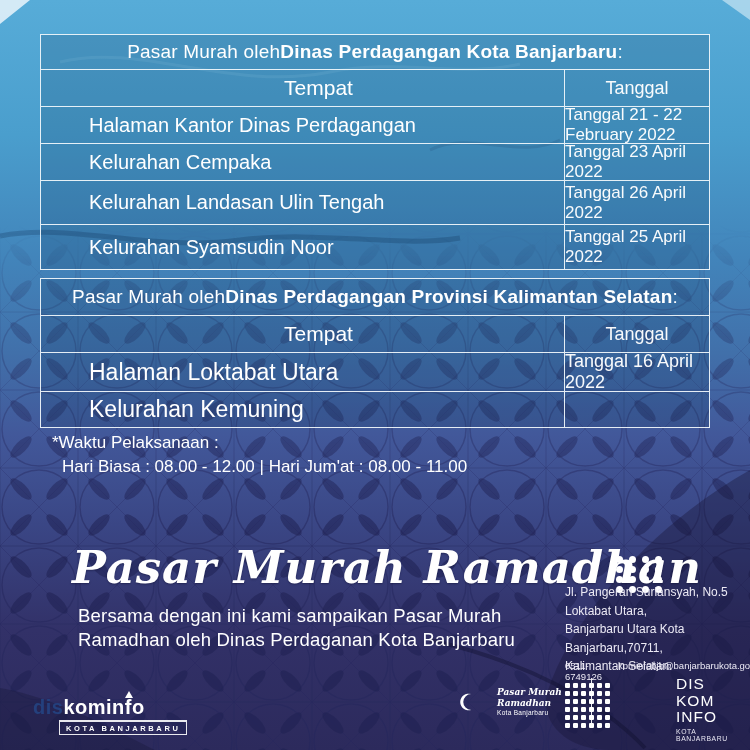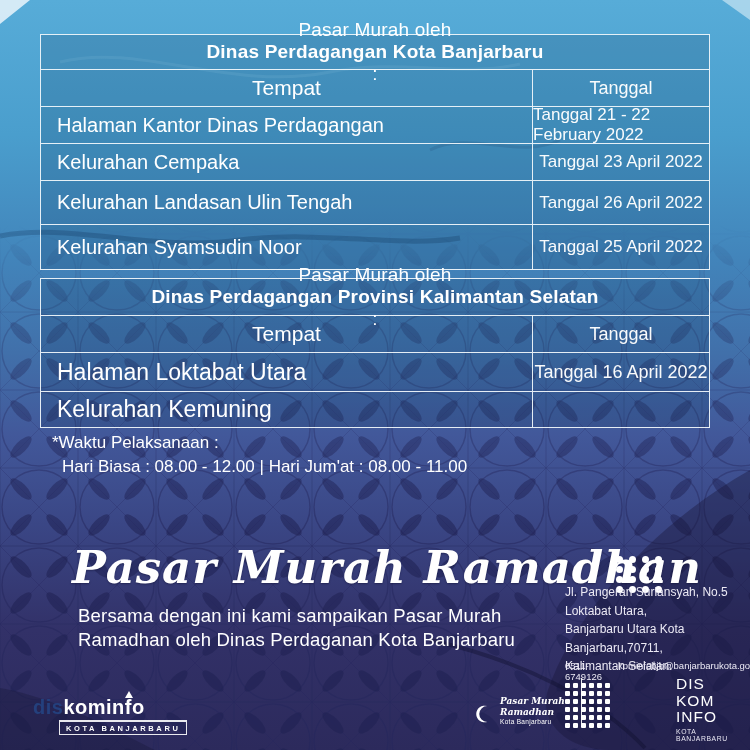--- a/index.html
+++ b/index.html
@@ -13,25 +13,25 @@
   
   .tbl {
     position:absolute; left:40px; width:670px; z-index:2;
     border:1.5px solid rgba(238,245,250,.95);
     background:rgba(9,48,88,0.18);
     box-sizing:border-box;
   }
   .tbl1 { top:34px; }
   .tbl2 { top:278px; }
   .tr { display:flex; box-sizing:border-box; border-top:1.5px solid rgba(238,245,250,.95); }
-  .tr:first-child { border-top:none;flex-direction:column; }
+  .tr:first-child { border-top:none; }
   .tr-title { align-items:center; justify-content:center; font-size:19px; letter-spacing:.2px; }
   .tr-title b { font-weight:bold; }
   .td { box-sizing:border-box; display:flex; align-items:center; }
-  .td-place { width:492px; border-right:1.5px solid rgba(238,245,250,.95); padding:0 16px; }
+  .td-place { width:492px; border-right:1.5px solid rgba(238,245,250,.95); padding:0 16px;margin-left:32px; }
   .td-date  { flex:1; justify-content:center; font-size:17px; opacity:.97; }
   .td-hdr   { justify-content:center; padding:0; }
   .hdr-place { font-size:21px; }
   .hdr-date  { font-size:18px; }
   .place-txt { font-size:20px; }
   .tbl2 .place-txt { font-size:23px; }
   .tbl2 .td-date { font-size:18px; }
   .h34{height:34px}.h36{height:36px}.h37{height:37px}.h39{height:39px}.h44{height:44px}.h45{height:45px}
 
   
@@ -48,21 +48,21 @@
   }
   .body-txt { position:absolute; left:78px; top:604px; z-index:2; font-size:18.5px; line-height:1.32; letter-spacing:.2px; }
 
   
   .dots-lg { position:absolute; left:616px; top:556px; z-index:2; display:grid; grid-template-columns:repeat(4,7px); gap:3px 6px; }
   .dots-lg i { display:block; width:7px; height:7px; border-radius:50%; background:#fff; }
   .address { position:absolute; left:565px; top:583px; width:185px; z-index:2; font-size:12px; line-height:1.55; color:#eceaf5; }
   .contact { position:absolute; left:565px; top:660px; z-index:2; font-size:9.5px; display:flex; gap:16px; color:#eceaf5; }
 
   
-  .badge { position:absolute; left:473px; top:678px; z-index:2; display:flex; align-items:flex-end; gap:7px; }
+  .badge { position:absolute; left:457px; top:678px; z-index:2; display:flex; align-items:center; gap:20px; }
   .badge svg { display:block; }
   .badge-name { font-family:"DejaVu Serif", serif; font-style:italic; font-weight:bold; font-size:9px; line-height:1.15; }
   .badge-sub  { font-size:6.5px; margin-top:1px; letter-spacing:.3px; }
   .v-div { width:1.5px; height:47px; background:rgba(255,255,255,.9); margin-left:9px; }
 
   .dots-sm { position:absolute; left:565px; top:683px; z-index:2; display:grid; grid-template-columns:repeat(6,4.5px); gap:3.5px; }
   .dots-sm i { display:block; width:4.5px; height:4.5px; border-radius:1px; background:#fff; }
 
   .dki-right { position:absolute; left:676px; top:676px; z-index:2; }
   .dki-right .ln { font-size:15.5px; letter-spacing:1px; line-height:1.08; color:#fdfdfd; }

